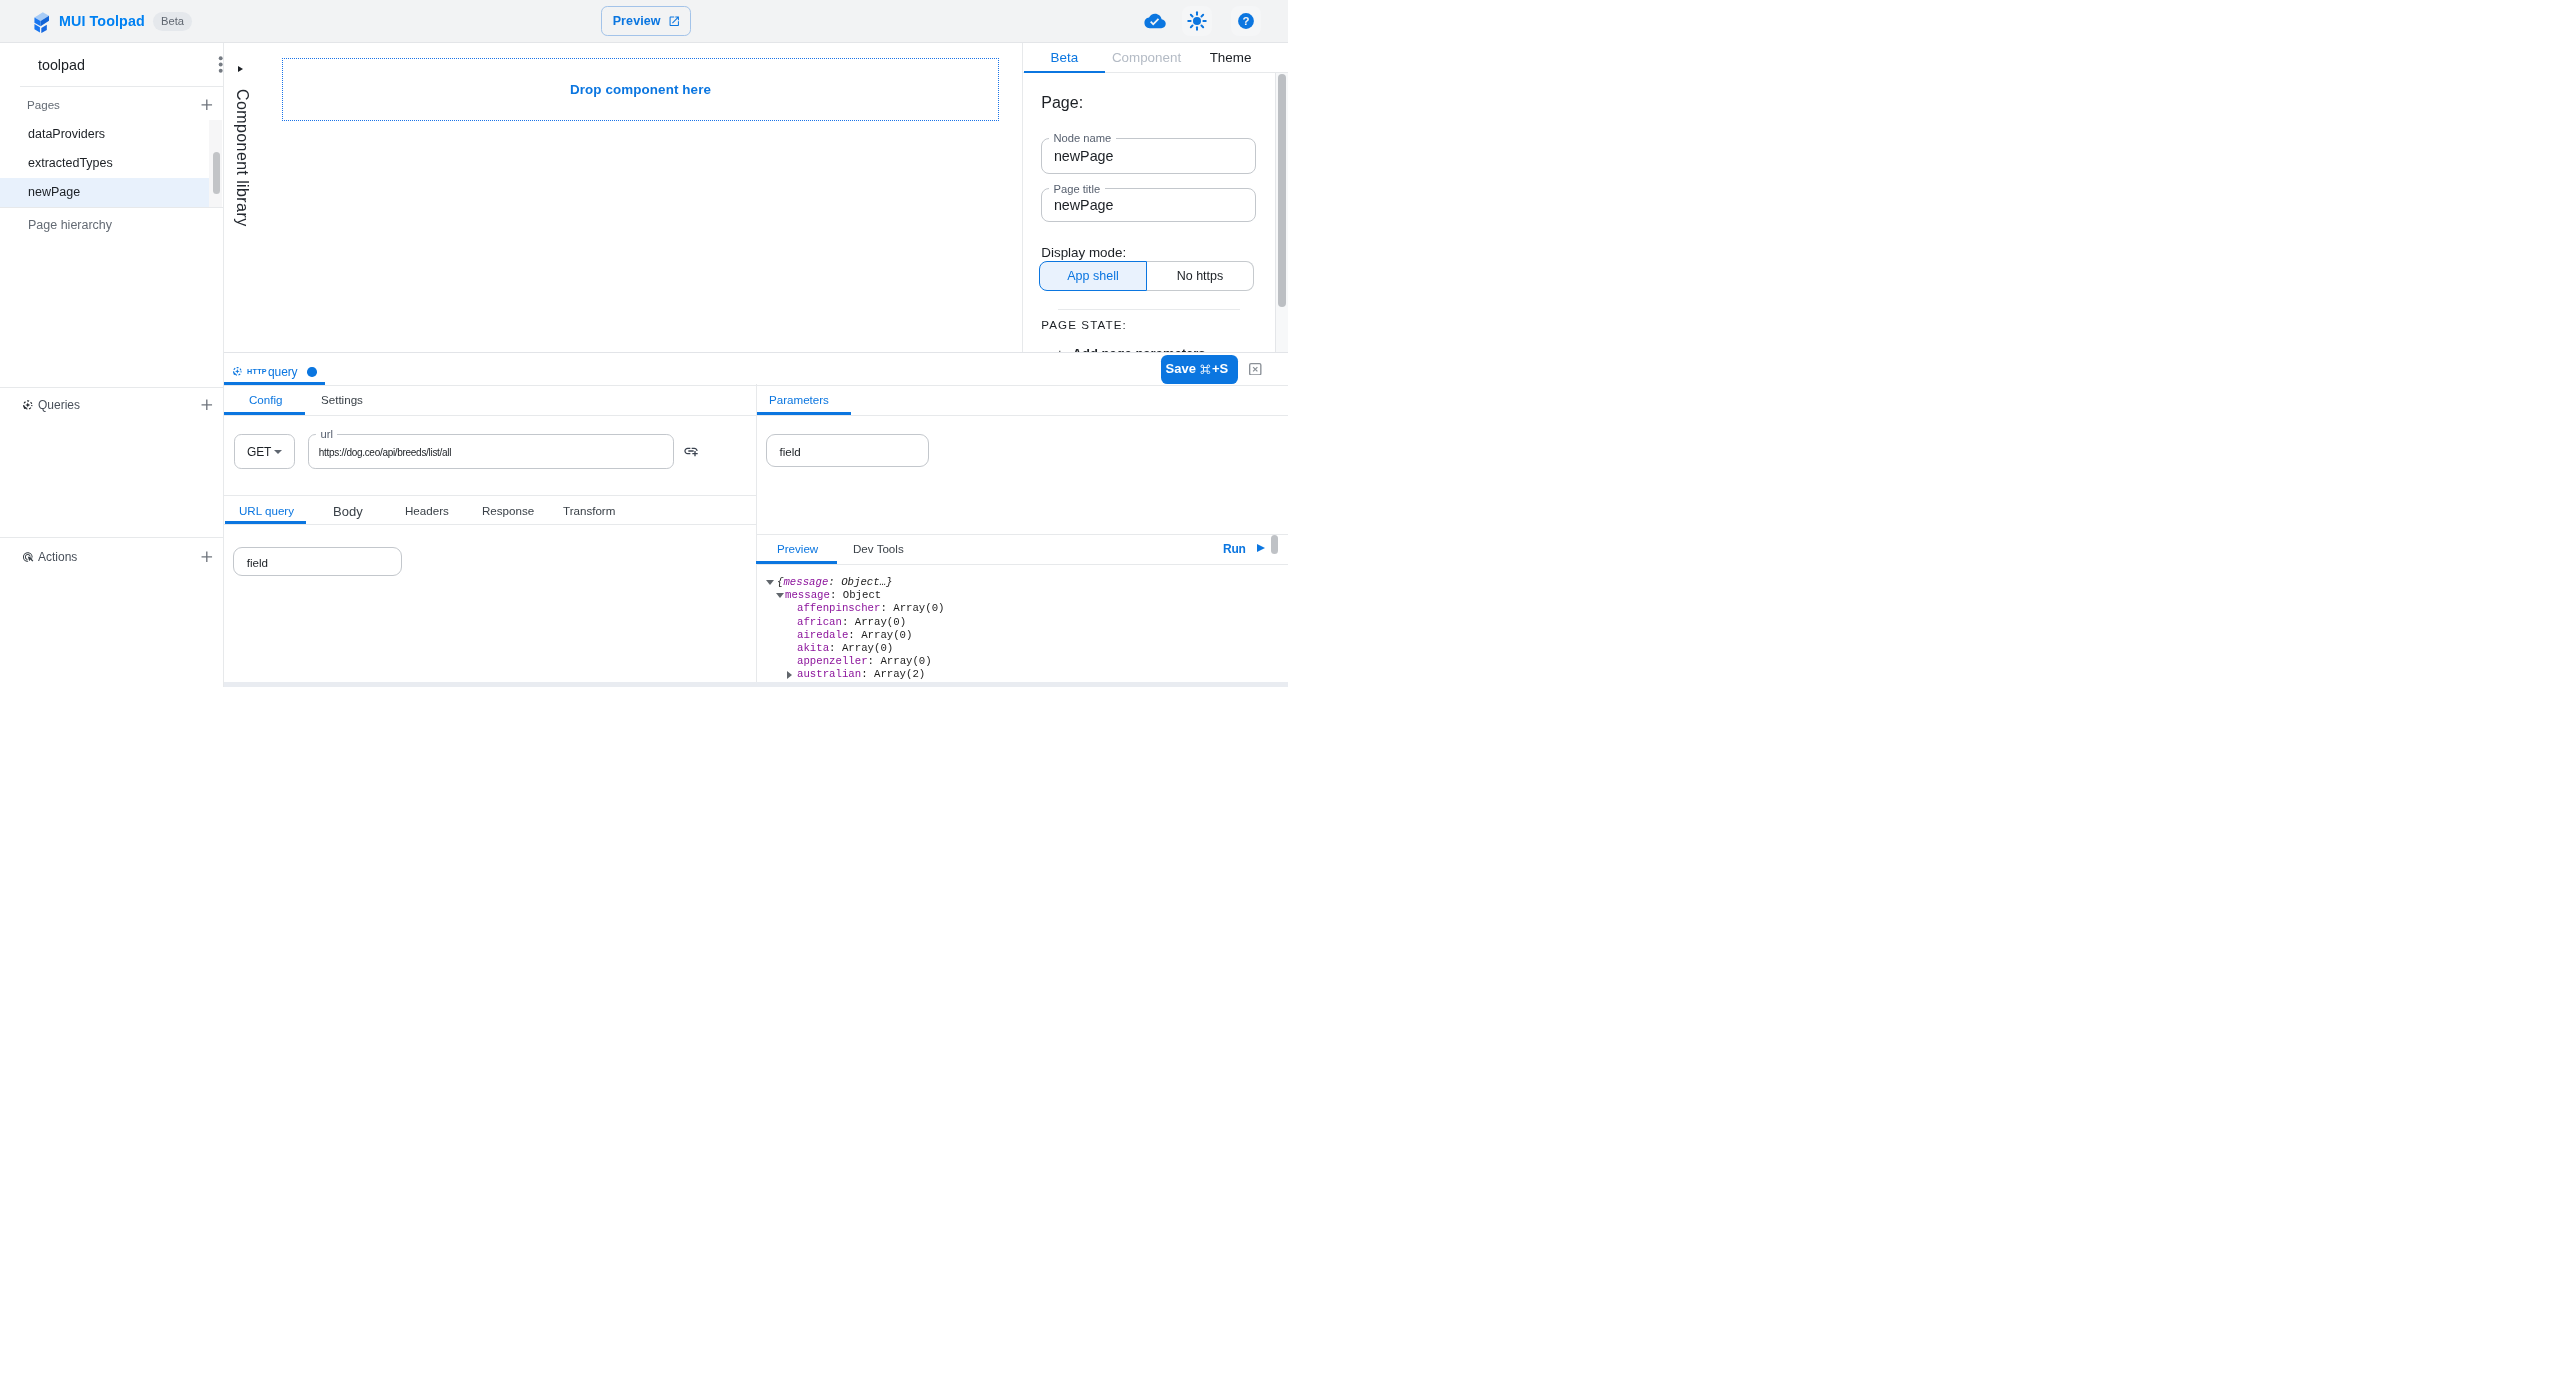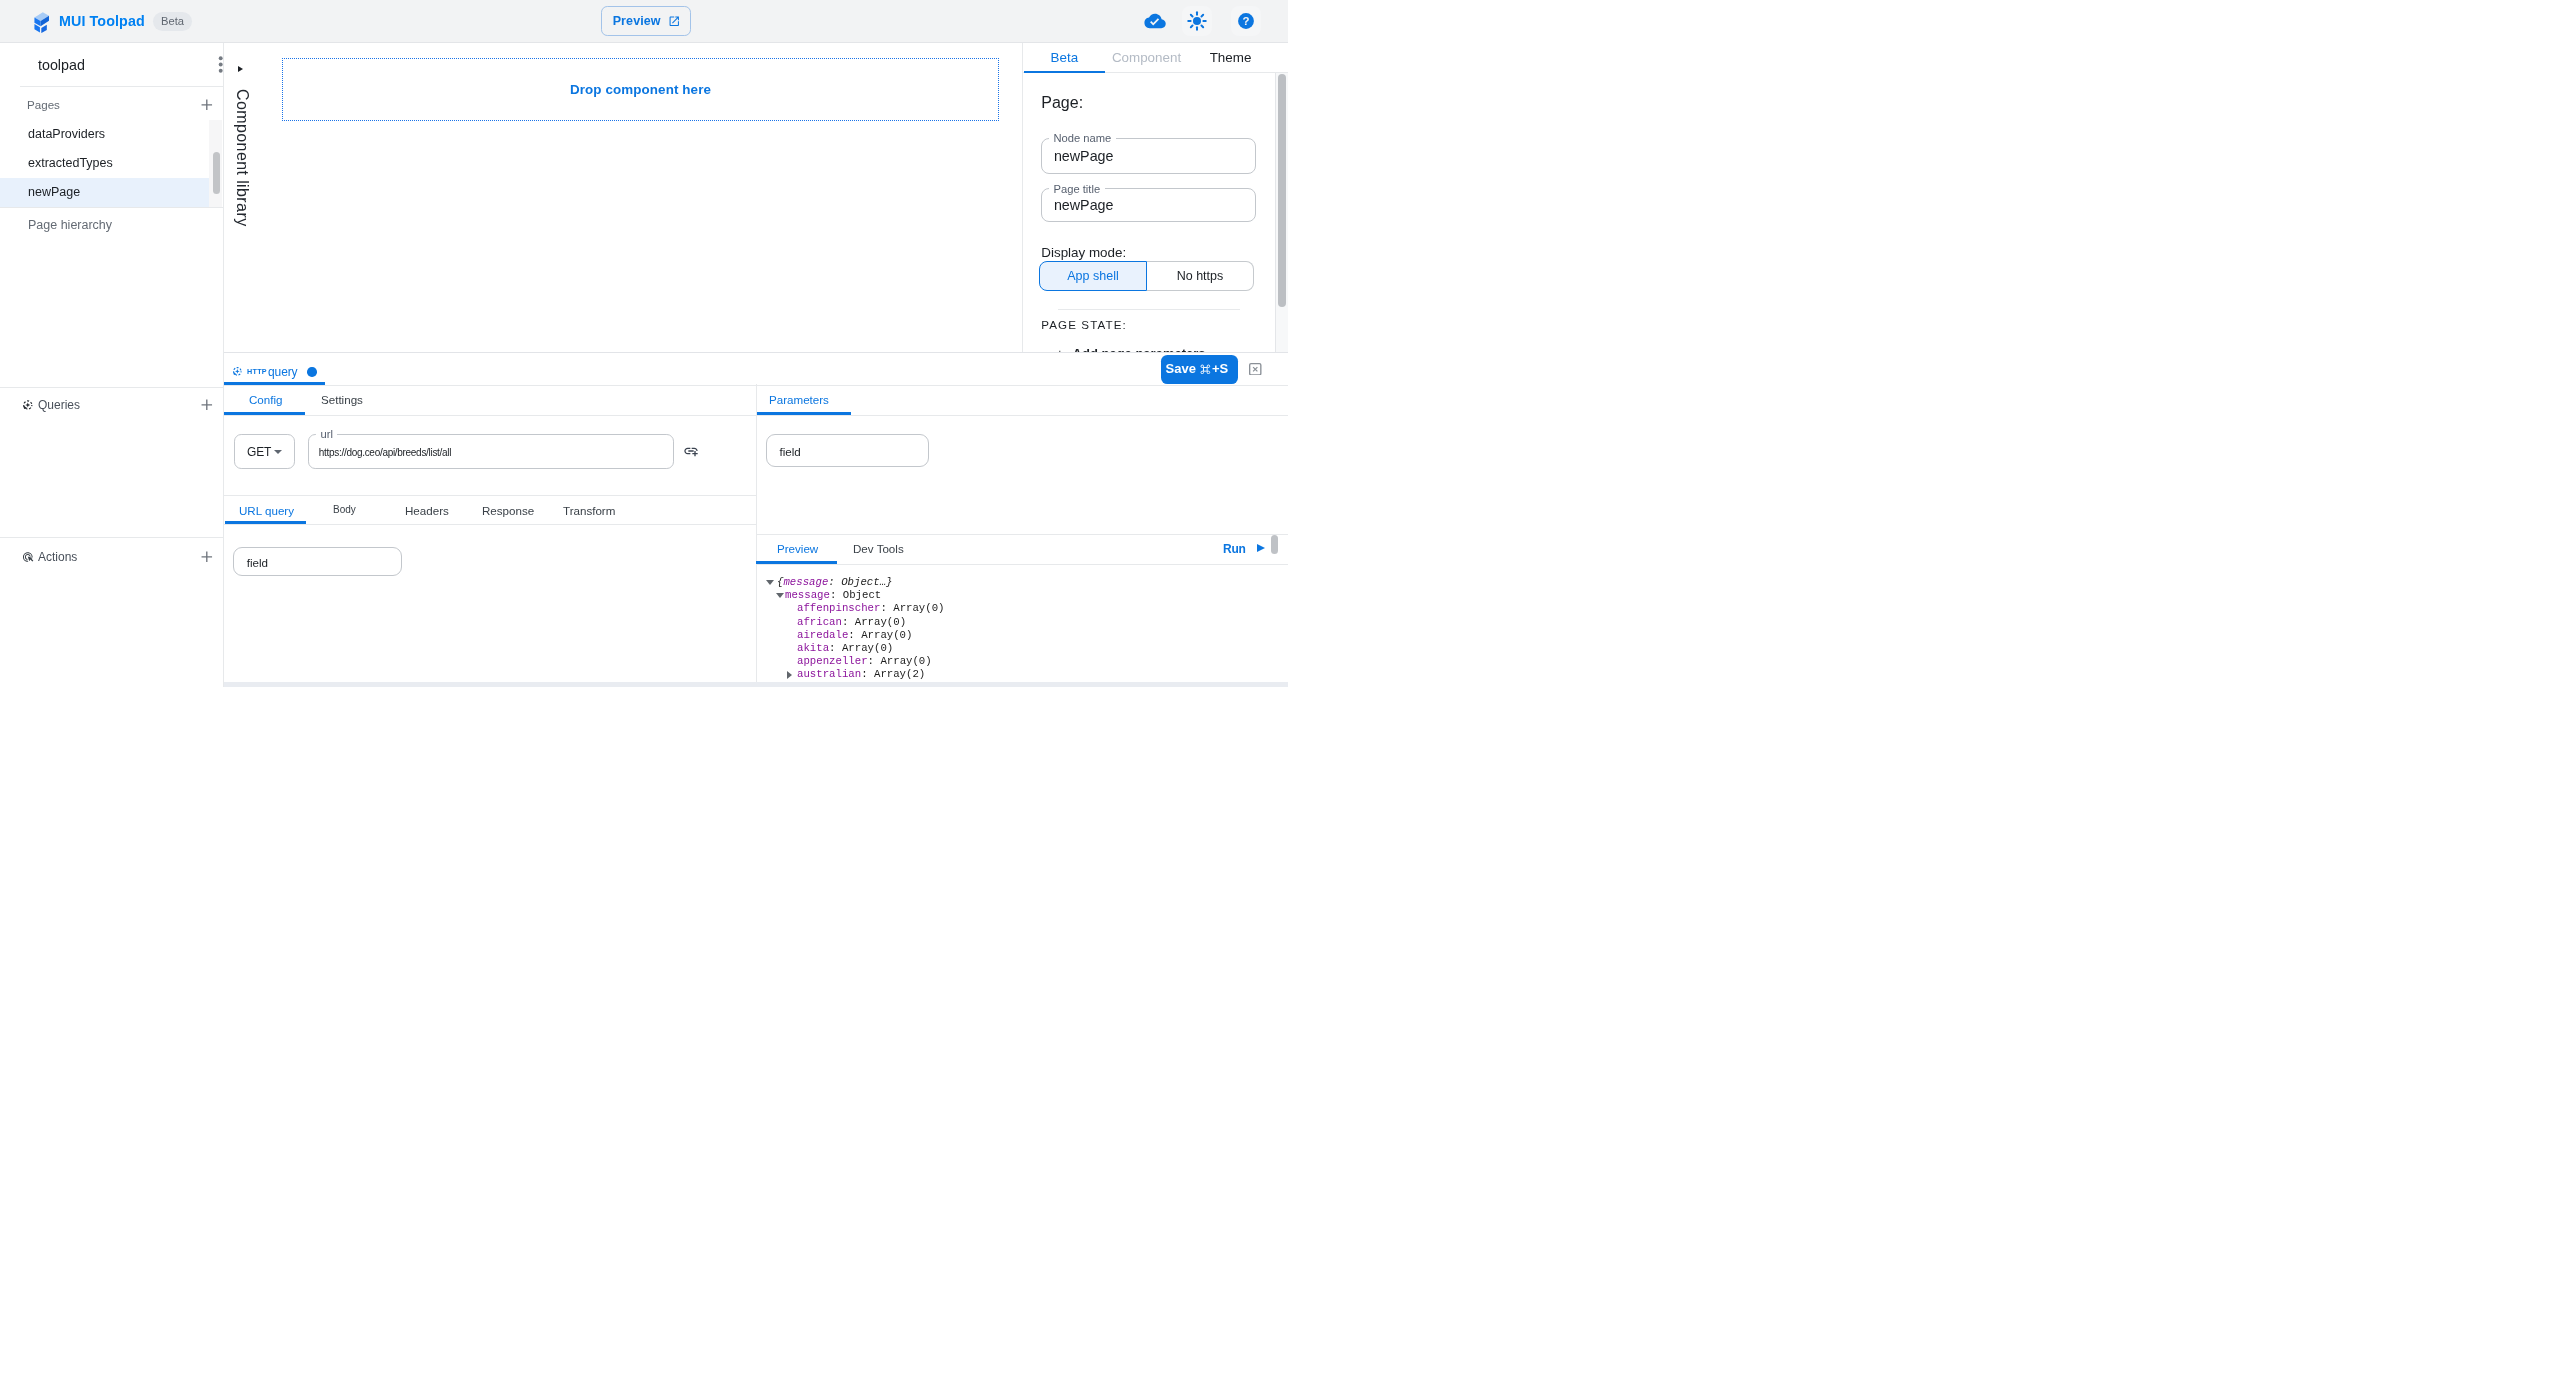--- a/index.html
+++ b/index.html
@@ -243,21 +243,21 @@
     <div class="ofield" style="left:84px; top:82px; width:366px; height:35px; border-radius:7.2px;">
       <span class="v" style="left:9.8px; font-size:10px; letter-spacing:-0.3px;">https://dog.ceo/api/breeds/list/all</span>
     </div>
     <div class="abs flabel" style="left:92px; top:76px;">url</div>
     <svg class="abs" style="left:459px; top:91px;" width="16" height="16" viewBox="0 0 24 24" fill="#3b4350">
         <path d="M8 11h8v2H8zM20.1 12H22c0-2.76-2.24-5-5-5h-4v1.9h4c1.71 0 3.1 1.39 3.1 3.1zM3.9 12c0-1.71 1.39-3.1 3.1-3.1h4V7H7c-2.76 0-5 2.24-5 5s2.24 5 5 5h4v-1.9H7c-1.71 0-3.1-1.39-3.1-3.1zM19 12h-2v3h-3v2h3v3h2v-3h3v-2h-3z"></path>
       </svg>
 
     <div class="hairline" style="left:0; top:143px; width:532px;"></div>
     <div class="abs" style="left:15px; top:152px; font-size:11.6px; font-weight:500; color:#0b76e0;">URL query</div>
-    <div class="abs" style="left:109px; top:152px; font-size:10px; font-weight:500; color:#3a4148;">Body</div>
+    <div class="abs" style="left:109px; top:152px; font-size:13px; font-weight:500; color:#3a4148;">Body</div>
     <div class="abs" style="left:181px; top:152px; font-size:11.6px; font-weight:500; color:#3a4148;">Headers</div>
     <div class="abs" style="left:258px; top:152px; font-size:11.6px; font-weight:500; color:#3a4148;">Response</div>
     <div class="abs" style="left:339px; top:152px; font-size:11.6px; font-weight:500; color:#3a4148;">Transform</div>
     <div class="btab-ind" style="left:0.7px; top:169px; width:81px;"></div>
     <div class="hairline" style="left:0; top:172px; width:532px;"></div>
 
     <div class="ofield" style="left:9px; top:195px; width:169px; height:29px; border-radius:9px;">
       <span class="v" style="left:12.7px; font-size:11.6px;">field</span>
     </div>
 

